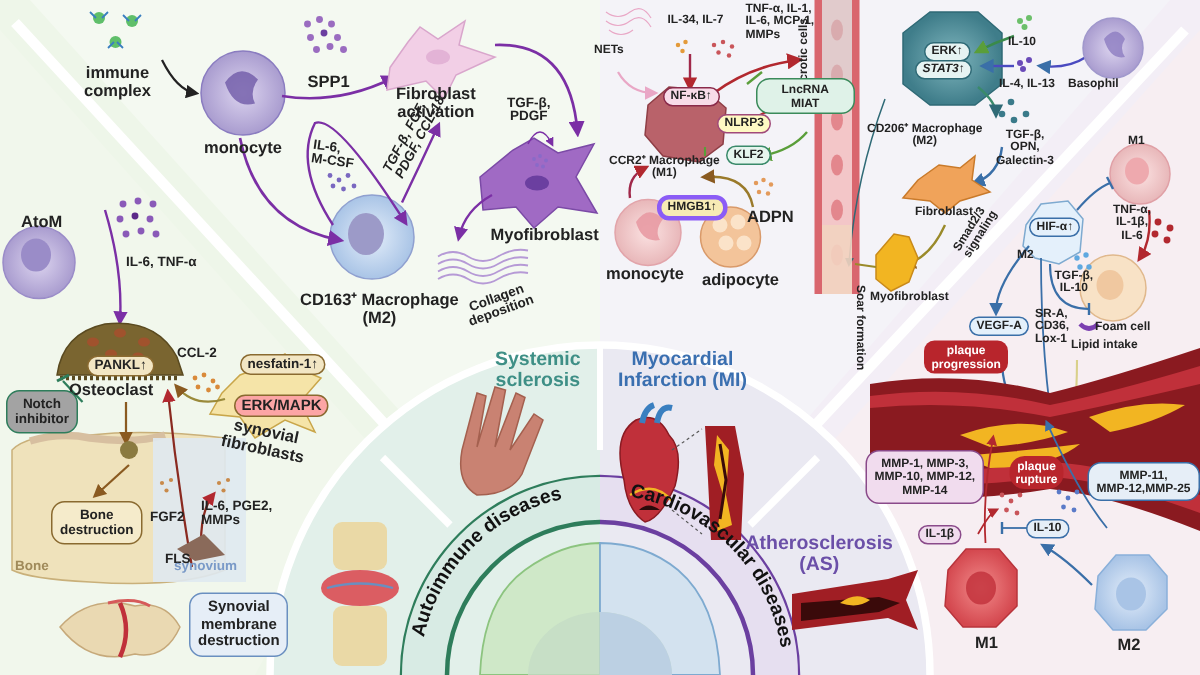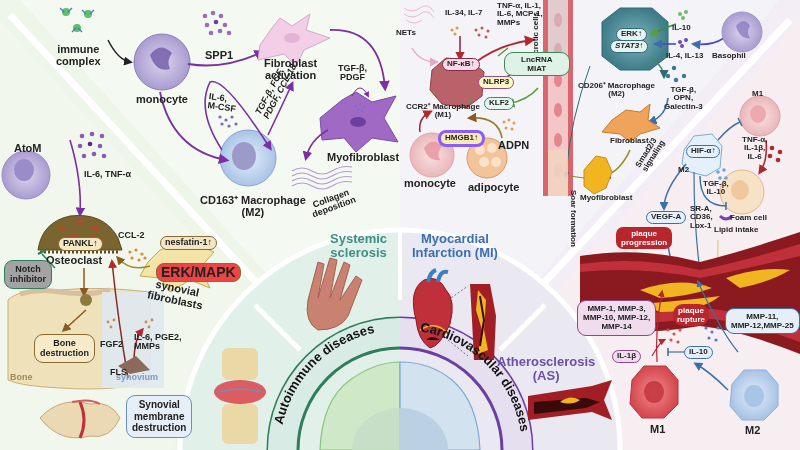--- a/index.html
+++ b/index.html
@@ -480,21 +480,21 @@
   <div>Collagen</div>
   <div>deposition</div>
 </div>
 
 <div class="lbl md" style="left:14px;top:143px;">AtoM</div>
 <div class="lbl sm" style="left:84px;top:170px;">IL-6, TNF-α</div>
 <div class="pill" style="left:58px;top:237px;background:#f2e6c4;border:1px solid #8a6a30;color:#222;">PANKL↑</div>
 <div class="lbl sm" style="left:118px;top:231px;">CCL-2</div>
 <div class="lbl md" style="left:46px;top:255px;">Osteoclast</div>
 <div class="pill" style="left:160px;top:236px;background:#f2e6c4;border:1px solid #8a6a30;color:#222;">nesfatin-1↑</div>
-<div class="pill" style="left:156px;top:263px;background:#ef4444;border:1px solid #8a6a30;color:#222;font-size:14px;">ERK/MAPK</div>
+<div class="pill" style="left:156px;top:263px;background:#fca5a5;border:1px solid #8a6a30;color:#222;font-size:10px;">ERK/MAPK</div>
 <div class="lbl md center" style="left:148px;top:283px;transform:rotate(12deg);">
   <div>synovial</div>
   <div>fibroblasts</div>
 </div>
 <div class="box" style="left:4px;top:260px;background:#a3a3a3;border:1.2px solid #2e7d5b;color:#222;">
   <div>Notch</div>
   <div>inhibitor</div>
 </div>
 <div class="box" style="left:34px;top:334px;background:#f5ebcb;border:1.2px solid #8a6a30;color:#222;">
   <div>Bone</div>

